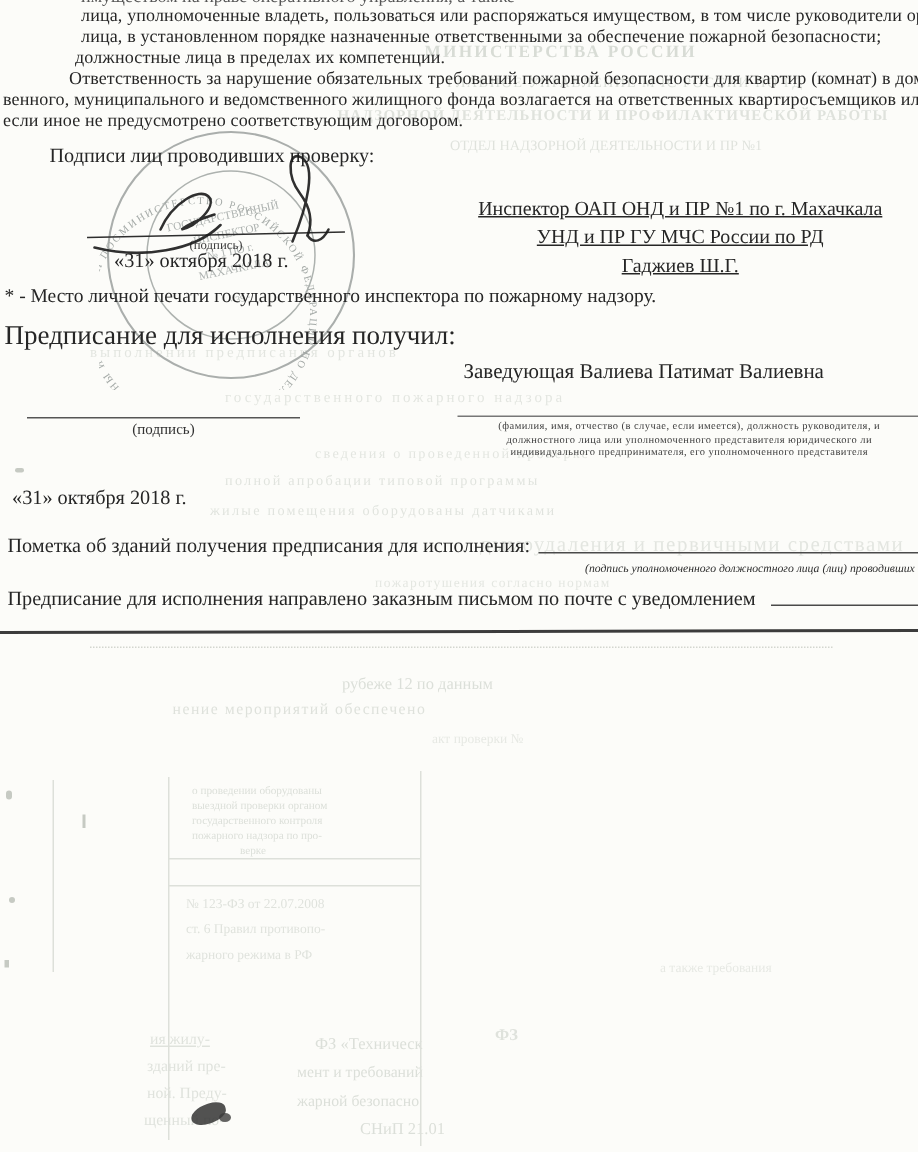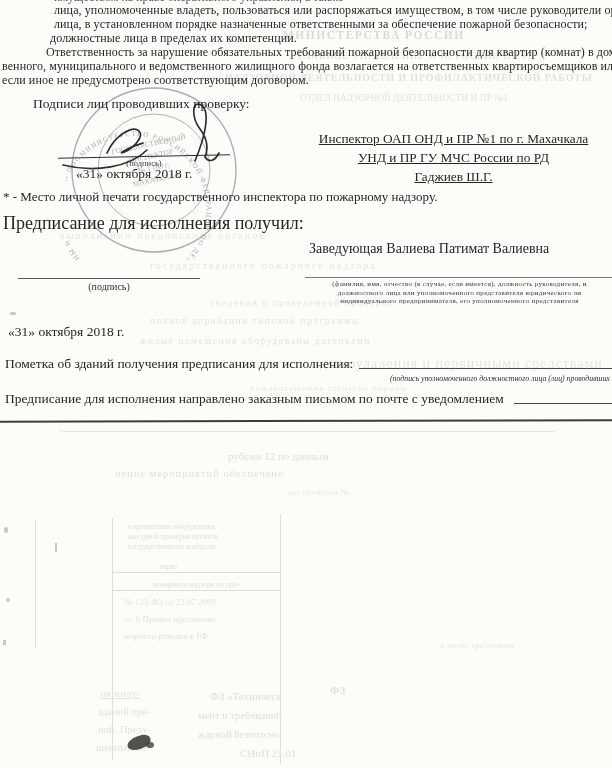--- a/index.html
+++ b/index.html
@@ -36,21 +36,21 @@
   <div class="bleed" style="left:140px;top:336px;font-size:9.5px;opacity:.38;letter-spacing:1.5px;">жилые помещения оборудованы датчиками</div>
   <div class="bleed" style="left:320px;top:356px;font-size:14px;opacity:.35;letter-spacing:1px;">дымоудаления и первичными средствами</div>
   <div class="bleed" style="left:250px;top:383px;font-size:9px;opacity:.33;letter-spacing:1px;">пожаротушения согласно нормам</div>
   <div class="bleed" style="left:228px;top:450px;font-size:11px;opacity:.45;">рубеже 12 по данным</div>
   <div class="bleed" style="left:115px;top:468px;font-size:10.5px;opacity:.42;letter-spacing:1px;">нение мероприятий обеспечено</div>
   <div class="bleed" style="left:288px;top:487px;font-size:9px;opacity:.3;">акт проверки №</div>
 
   <div class="bleed" style="left:128px;top:522px;font-size:7.5px;opacity:.45;">о проведении оборудованы</div>
   <div class="bleed" style="left:128px;top:532px;font-size:7.5px;opacity:.45;">выездной проверки органом</div>
   <div class="bleed" style="left:128px;top:542px;font-size:7.5px;opacity:.45;">государственного контроля</div>
-  <div class="bleed" style="left:128px;top:580px;font-size:7.5px;opacity:.45;margin-left:25px;">пожарного надзора по про-</div>
+  <div class="bleed" style="left:128px;top:552px;font-size:7.5px;opacity:.45;">пожарного надзора по про-</div>
   <div class="bleed" style="left:160px;top:562px;font-size:7.5px;opacity:.45;">верке</div>
   <div class="bleed" style="left:124px;top:597px;font-size:9px;opacity:.4;">№ 123-ФЗ от 22.07.2008</div>
   <div class="bleed" style="left:124px;top:614px;font-size:9px;opacity:.4;">ст. 6 Правил противопо-</div>
   <div class="bleed" style="left:124px;top:631px;font-size:9px;opacity:.4;">жарного режима в РФ</div>
 
   <div class="bleed" style="left:100px;top:688px;font-size:10.5px;opacity:.4;text-decoration:underline;">ия жилу-</div>
   <div class="bleed" style="left:98px;top:706px;font-size:10.5px;opacity:.4;">зданий пре-</div>
   <div class="bleed" style="left:98px;top:724px;font-size:10.5px;opacity:.4;">ной. Преду-</div>
   <div class="bleed" style="left:96px;top:742px;font-size:10.5px;opacity:.4;">щенный по-</div>
   <div class="bleed" style="left:210px;top:690px;font-size:11px;opacity:.45;">ФЗ «Техническ</div>

